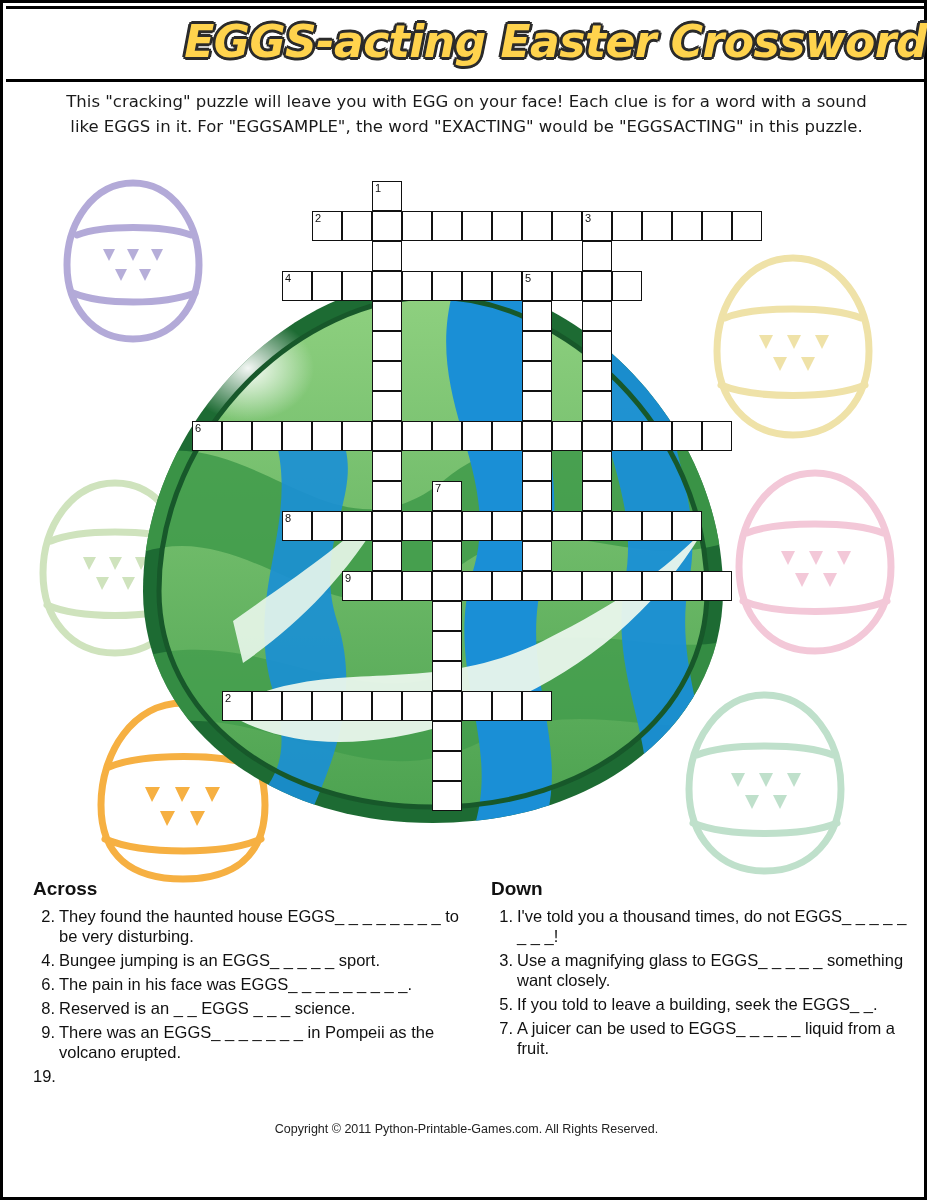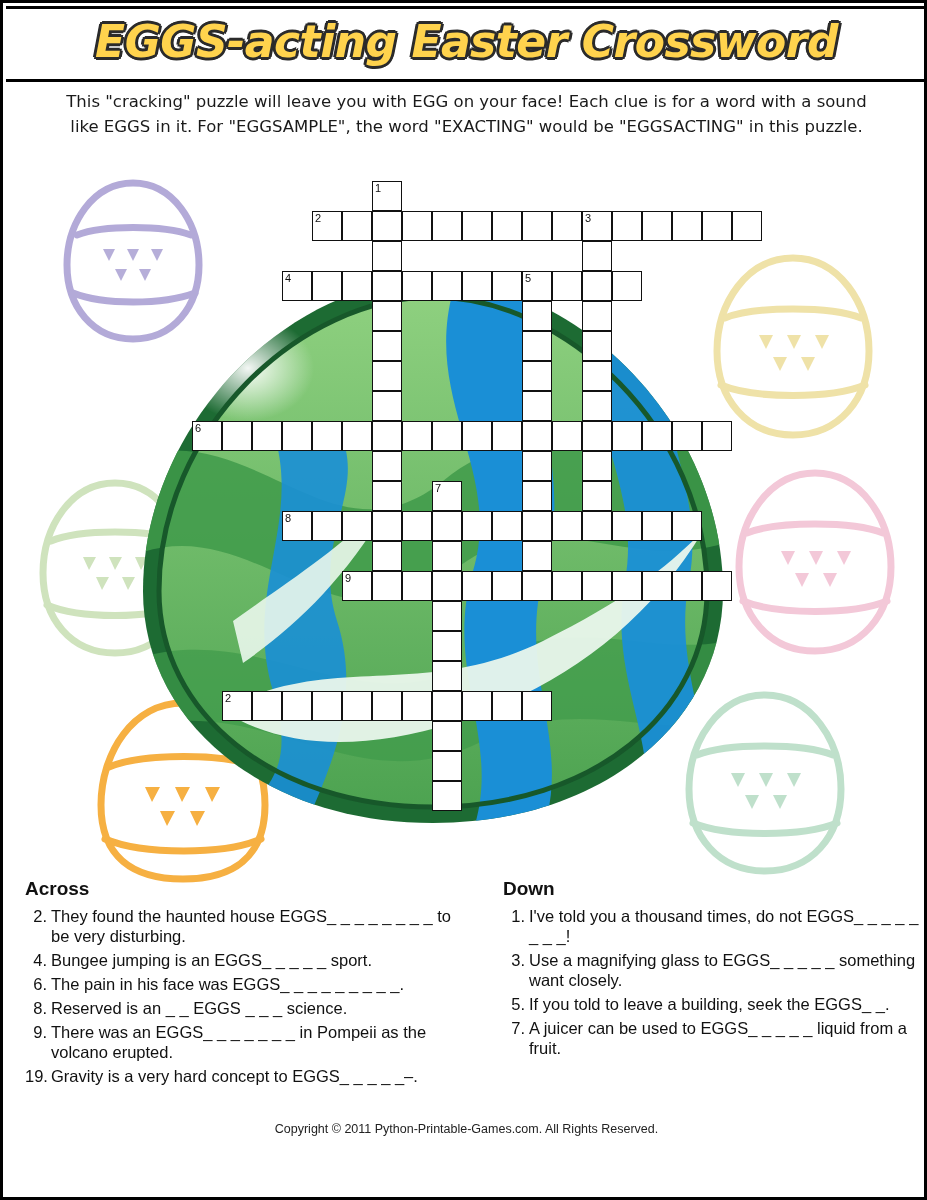--- a/index.html
+++ b/index.html
@@ -22,21 +22,21 @@
     box-sizing: border-box;
     background: #fff;
   }
 
   
   .title-bar {
     position: absolute;
     left: 3px; top: 3px;
     width: 921px;
     height: 72px;
-    text-align: center;
+    text-align: right;
   }
   .title-text {
     font-family: "DejaVu Sans", sans-serif;
     font-size: 44px;
     font-weight: bold;
     font-style: italic;
     letter-spacing: -0.5px;
     color: #ffd34d;
     line-height: 72px;
     text-shadow:
@@ -104,22 +104,22 @@
     color: #111;
   }
 
   
   .clues {
     position: absolute;
     top: 875px;
     font-family: "Liberation Sans", sans-serif;
     color: #111;
   }
-  .clues.across { left: 22px; width: 440px; }
-  .clues.down { left: 500px; width: 420px; }
+  .clues.across { left: 30px; width: 440px; }
+  .clues.down { left: 488px; width: 420px; }
   .clue-head {
     font-size: 19px;
     font-weight: bold;
     margin: 0 0 6px 0;
   }
   .clue-list { margin: 0; padding: 0; list-style: none; }
   .clue-item {
     font-size: 16.5px;
     line-height: 20px;
     margin-bottom: 4px;
@@ -413,21 +413,21 @@
     </div>
 
   <div class="clues across">
     <div class="clue-head">Across</div>
     <ul class="clue-list" id="across-list">
         <li class="clue-item"><span class="cn">2.</span><span>They found the haunted house EGGS_ _ _ _ _ _ _ _ to be very disturbing.</span></li>
         <li class="clue-item"><span class="cn">4.</span><span>Bungee jumping is an EGGS_ _ _ _ _  sport.</span></li>
         <li class="clue-item"><span class="cn">6.</span><span>The pain in his face was EGGS_ _ _ _ _ _ _ _ _.</span></li>
         <li class="clue-item"><span class="cn">8.</span><span>Reserved is an _ _ EGGS _ _ _ science.</span></li>
         <li class="clue-item"><span class="cn">9.</span><span>There was an EGGS_ _ _ _ _ _ _ in Pompeii as the volcano erupted.</span></li>
-        <li class="clue-item"><span class="cn">19.</span><span>Gravity is a very hard concept to EGGS_ _ _ _ _–.</span></li>
+        <li class="clue-item"><span class="cn">19.</span></li>
       </ul>
   </div>
 
   <div class="clues down">
     <div class="clue-head">Down</div>
     <ul class="clue-list" id="down-list">
         <li class="clue-item"><span class="cn">1.</span><span>I've told you a thousand times, do not EGGS_ _ _ _ _ _ _ _!</span></li>
         <li class="clue-item"><span class="cn">3.</span><span>Use a magnifying glass to EGGS_ _ _ _ _ something want closely.</span></li>
         <li class="clue-item"><span class="cn">5.</span><span>If you told to leave a building, seek the EGGS_ _.</span></li>
         <li class="clue-item"><span class="cn">7.</span><span>A juicer can be used to EGGS_ _ _ _ _ liquid from a fruit.</span></li>

